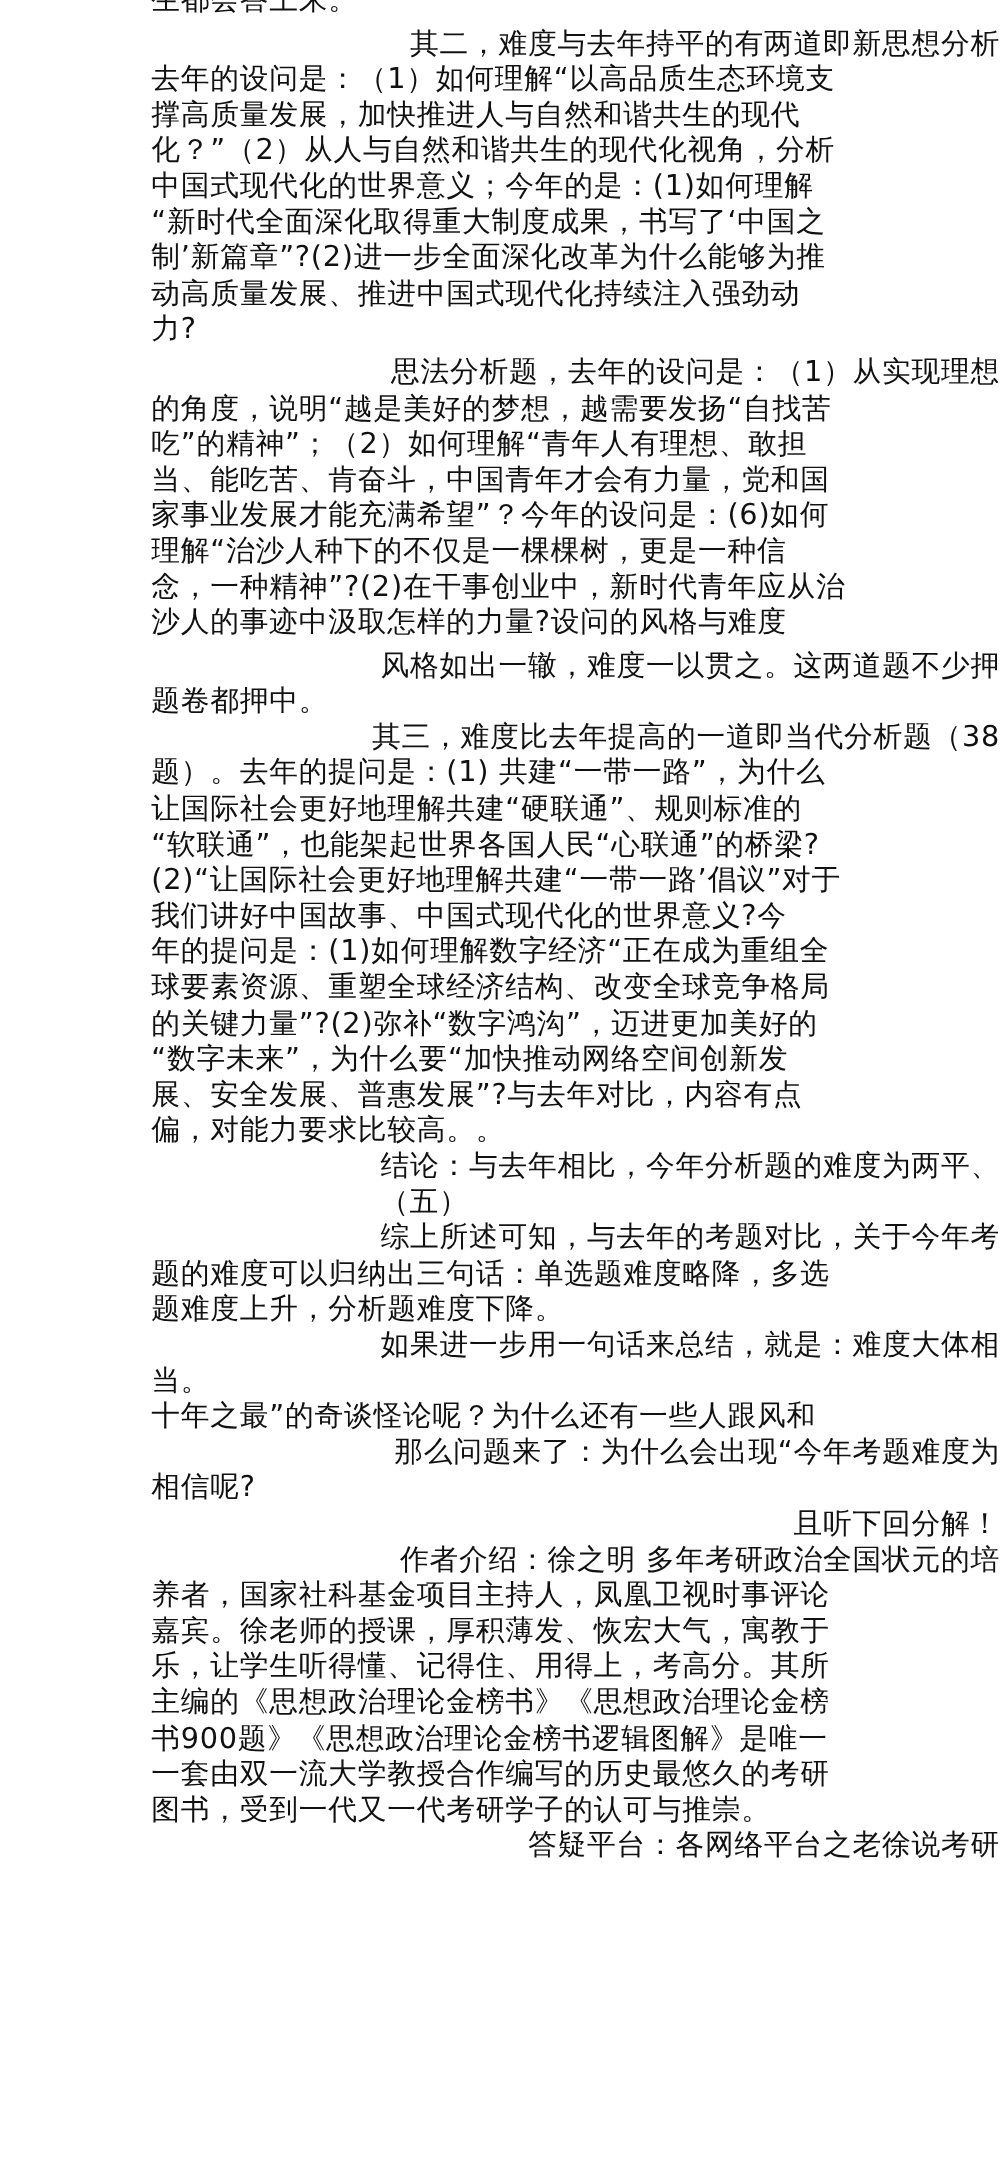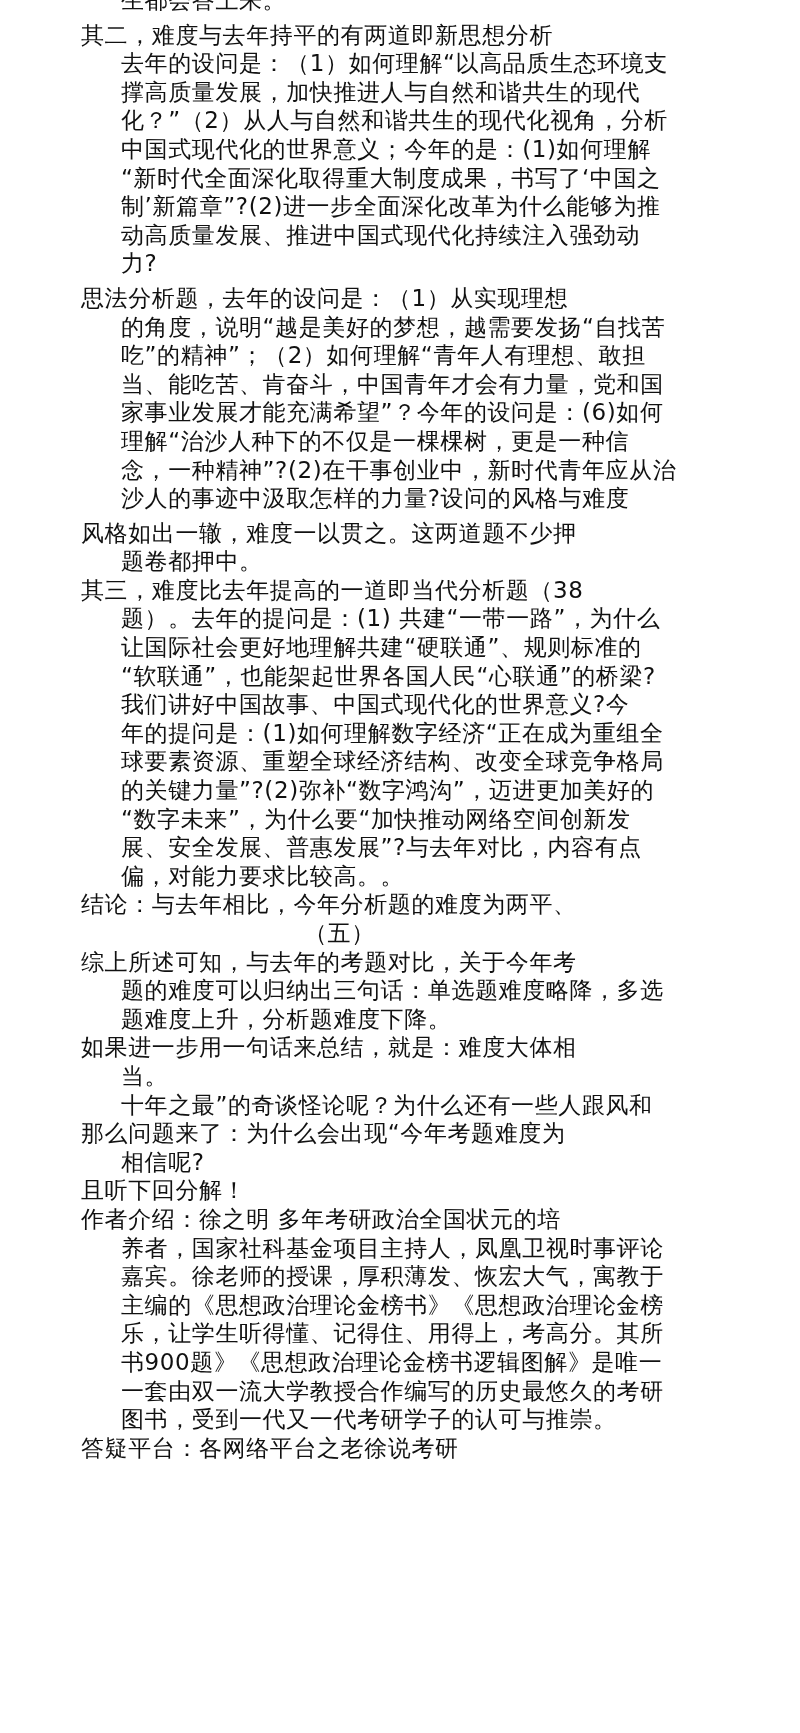--- a/index.html
+++ b/index.html
@@ -32,20 +32,21 @@
       position: relative;
       height: 28.6px;
       line-height: 28.6px;
       font-size: 23px;
       white-space: nowrap;
       padding-left: 121px;
       letter-spacing: 0.6px;
     }
     .line.indent {
       padding-left: 81px;
+      text-align: right;
     }
     .line.center {
       padding-left: 304px;
     }
   </style>
 </head>
 <body>
 
 <div class="page">
 
@@ -79,20 +80,21 @@
   <div class="para gap-before">
     <div class="line indent">风格如出一辙，难度一以贯之。这两道题不少押</div>
     <div class="line">题卷都押中。</div>
   </div>
 
   <div class="para">
     <div class="line indent">其三，难度比去年提高的一道即当代分析题（38</div>
     <div class="line">题）。去年的提问是：(1) 共建“一带一路”，为什么</div>
     <div class="line">让国际社会更好地理解共建“硬联通”、规则标准的</div>
     <div class="line">“软联通”，也能架起世界各国人民“心联通”的桥梁?</div>
+    <div class="line">(2)“让国际社会更好地理解共建“一带一路’倡议”对于</div>
     <div class="line">我们讲好中国故事、中国式现代化的世界意义?今</div>
     <div class="line">年的提问是：(1)如何理解数字经济“正在成为重组全</div>
     <div class="line">球要素资源、重塑全球经济结构、改变全球竞争格局</div>
     <div class="line">的关键力量”?(2)弥补“数字鸿沟”，迈进更加美好的</div>
     <div class="line">“数字未来”，为什么要“加快推动网络空间创新发</div>
     <div class="line">展、安全发展、普惠发展”?与去年对比，内容有点</div>
     <div class="line">偏，对能力要求比较高。。</div>
   </div>
 
   <div class="para">
@@ -121,22 +123,22 @@
   </div>
 
   <div class="para">
     <div class="line indent">且听下回分解！</div>
   </div>
 
   <div class="para">
     <div class="line indent">作者介绍：徐之明  多年考研政治全国状元的培</div>
     <div class="line">养者，国家社科基金项目主持人，凤凰卫视时事评论</div>
     <div class="line">嘉宾。徐老师的授课，厚积薄发、恢宏大气，寓教于</div>
+    <div class="line">乐，让学生听得懂、记得住、用得上，考高分。其所</div>
     <div class="line">主编的《思想政治理论金榜书》《思想政治理论金榜</div>
-    <div class="line">乐，让学生听得懂、记得住、用得上，考高分。其所</div>
     <div class="line">书900题》《思想政治理论金榜书逻辑图解》是唯一</div>
     <div class="line">一套由双一流大学教授合作编写的历史最悠久的考研</div>
     <div class="line">图书，受到一代又一代考研学子的认可与推崇。</div>
   </div>
 
   <div class="para">
     <div class="line indent">答疑平台：各网络平台之老徐说考研</div>
   </div>
 
 </div>

